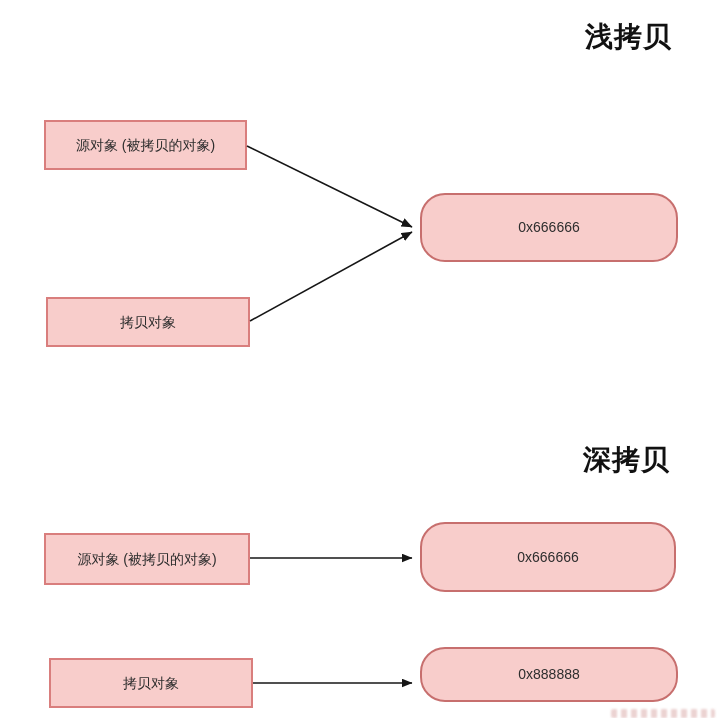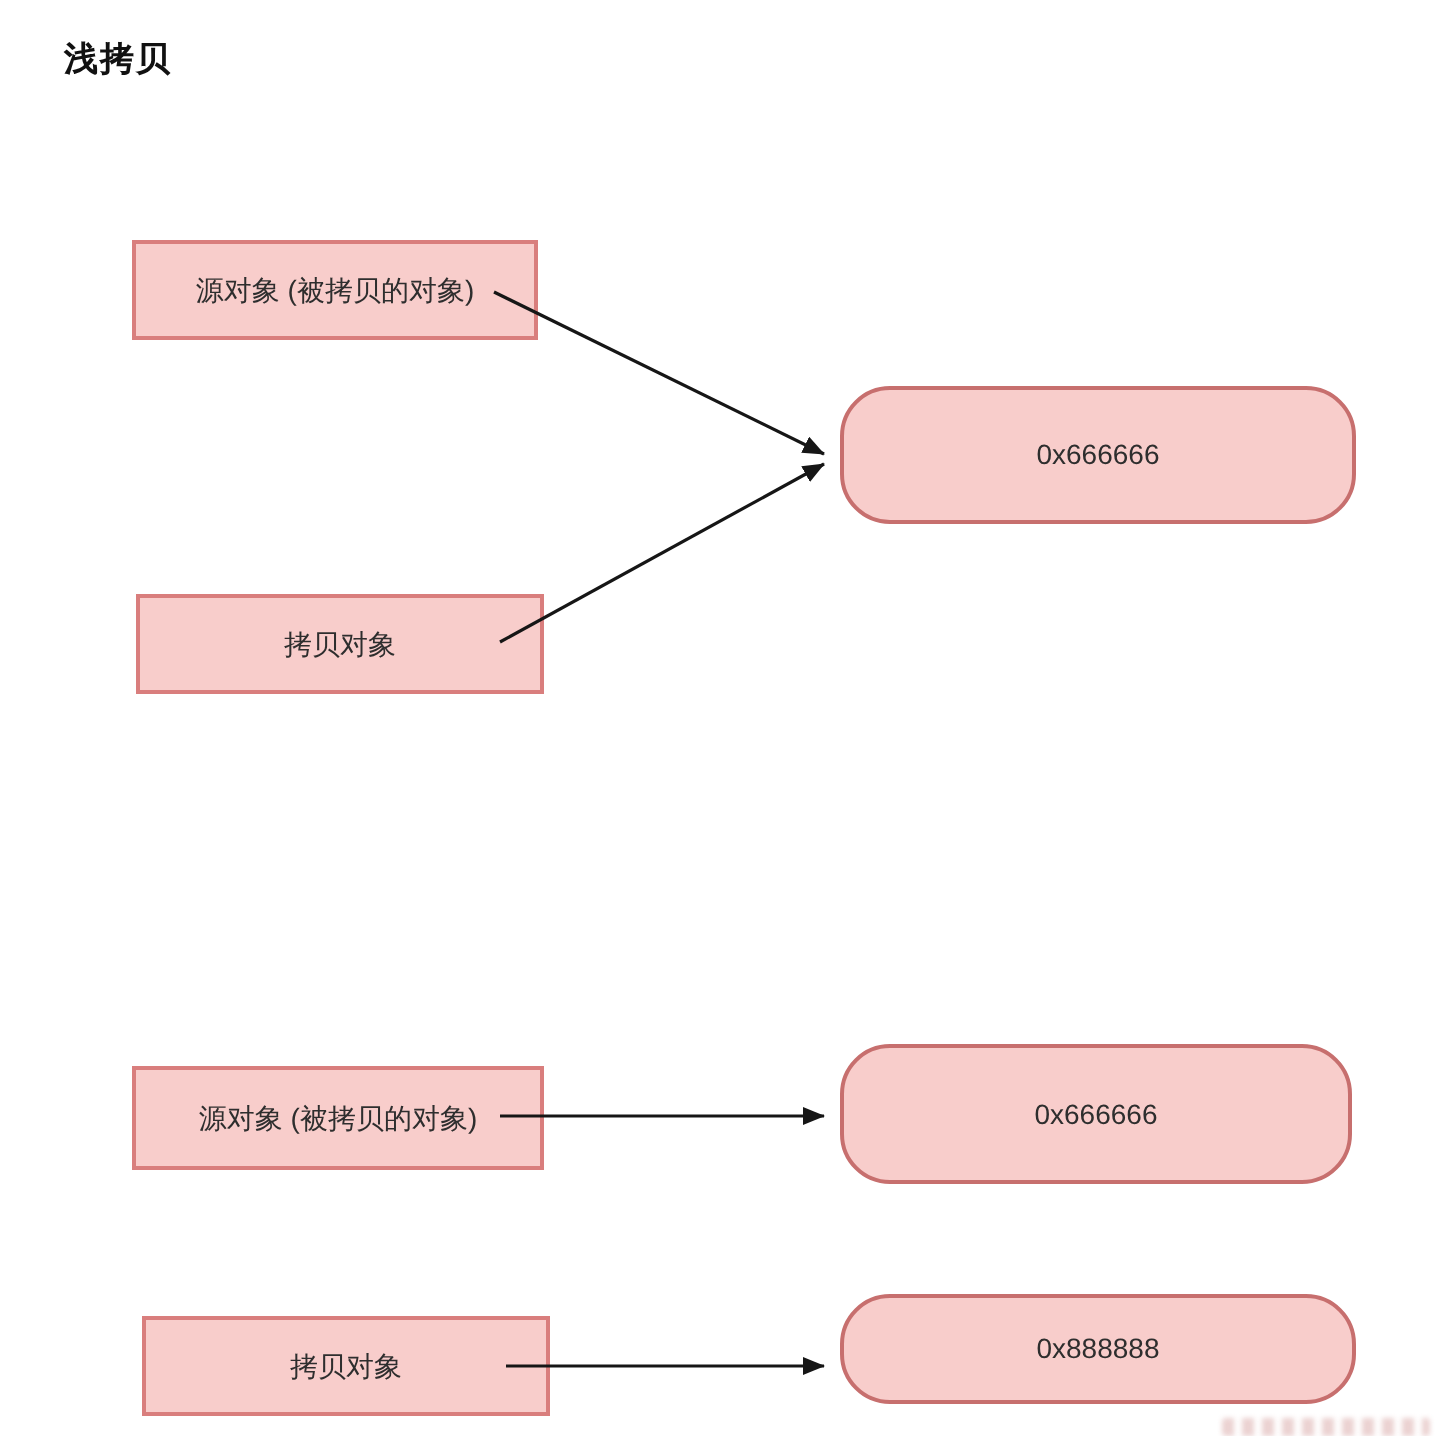--- a/index.html
+++ b/index.html
@@ -10,46 +10,44 @@
   #canvas {
     position: relative;
     width: 718px;
     height: 718px;
     background: #ffffff;
     overflow: hidden;
     font-family: "Liberation Sans", "DejaVu Sans", sans-serif;
   }
   .section-title {
     position: absolute;
-    text-align: left;
-    font-size: 17px;
+    text-align: right;
+    font-size: 28px;
     font-weight: bold;
     color: var(--title-color, #111111);
     letter-spacing: 1px;
     white-space: nowrap;
-    margin-left: 32px;
   }
   #title-shallow { left: 0; width: 672px; top: 18px; }
   #title-deep    { left: 0; width: 670px; top: 441px; }
 
   .node {
     position: absolute;
     box-sizing: border-box;
     background: var(--box-fill, #f8cdcb);
     display: flex;
     align-items: center;
     justify-content: center;
     text-align: center;
     color: var(--label-color, #2e2e2e);
     font-size: 14px;
     line-height: 1.2;
   }
   .rect-node {
     border: 2px solid var(--box-border-rect, #d97e7d);
-    margin-left: 22px;
   }
   .round-node {
     border: 2px solid var(--box-border-rounded, #c76f6e);
     border-radius: 25px;
   }
 
   
   #s1-source { left: 44px;  top: 120px; width: 203px; height: 50px; }
   #s1-copy   { left: 46px;  top: 297px; width: 204px; height: 50px; }
   #s1-addr   { left: 420px; top: 193px; width: 258px; height: 69px; }
@@ -100,20 +98,21 @@
   </div>
 
   <div id="s1-copy" class="node rect-node">
     <span>拷贝对象</span>
   </div>
 
   <div id="s1-addr" class="node round-node">
     <span>0x666666</span>
   </div>
 
+  <div id="title-deep" class="section-title">深拷贝</div>
 
   <div id="s2-source" class="node rect-node">
     <span>源对象 (被拷贝的对象)</span>
   </div>
 
   <div id="s2-addr1" class="node round-node">
     <span>0x666666</span>
   </div>
 
   <div id="s2-copy" class="node rect-node">

